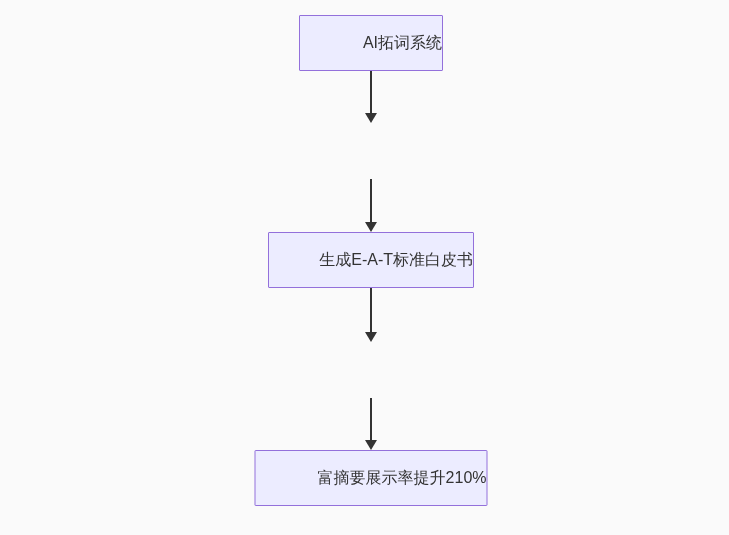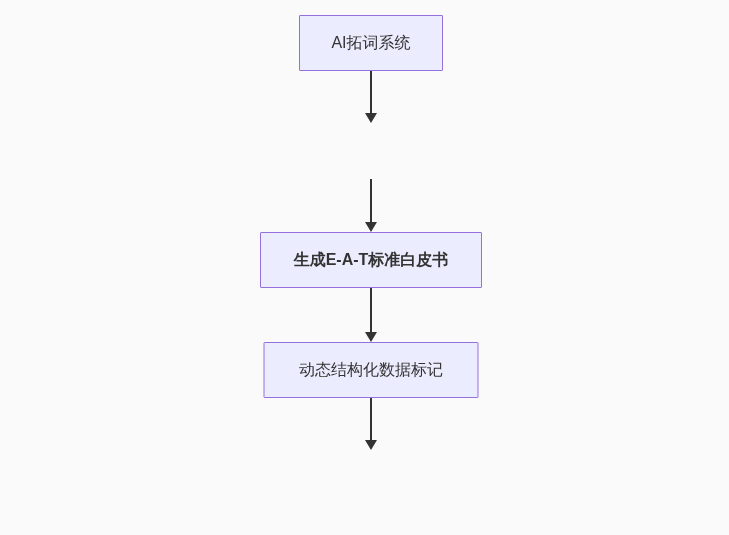--- a/index.html
+++ b/index.html
@@ -21,31 +21,31 @@
     position: absolute;
     left: 371px;
     transform: translateX(-50%);
     height: 56px;
     background: #ECECFF;
     border: 1px solid #9370DB;
     border-radius: 1px;
     box-sizing: border-box;
     display: flex;
     align-items: center;
-    justify-content: center;
+    justify-content: flex-end;
     white-space: nowrap;
   }
   .node .node-label {
     font-size: 16px;
     color: #333333;
     line-height: 1;
   }
   .n1 { top: 15px;  width: 144px; }
   .n2 { top: 123px; width: 193px; }
-  .n3 { top: 232px; width: 222px; font-weight: bold; }
+  .n3 { top: 232px; width: 206px; }
   .n4 { top: 342px; width: 215px; }
   .n5 { top: 450px; width: 233px; }
 
   
   .edge {
     position: absolute;
     left: 371px;
     width: 0;
   }
   .e1 { top: 71px;  height: 52px; }
@@ -93,23 +93,23 @@
 
   <div class="node n3">
     <span class="node-label">生成E-A-T标准白皮书</span>
   </div>
 
   <div class="edge e3">
     <span class="line"></span>
     <span class="head"></span>
   </div>
 
-  <div class="node n4">
-    <span class="node-label">动态结构化数据标记</span>
-  </div>
 
   <div class="edge e4">
     <span class="line"></span>
     <span class="head"></span>
   </div>
 
+  <div class="node n5">
+    <span class="node-label">富摘要展示率提升210%</span>
+  </div>
 
 </div>
 
 </body></html>

